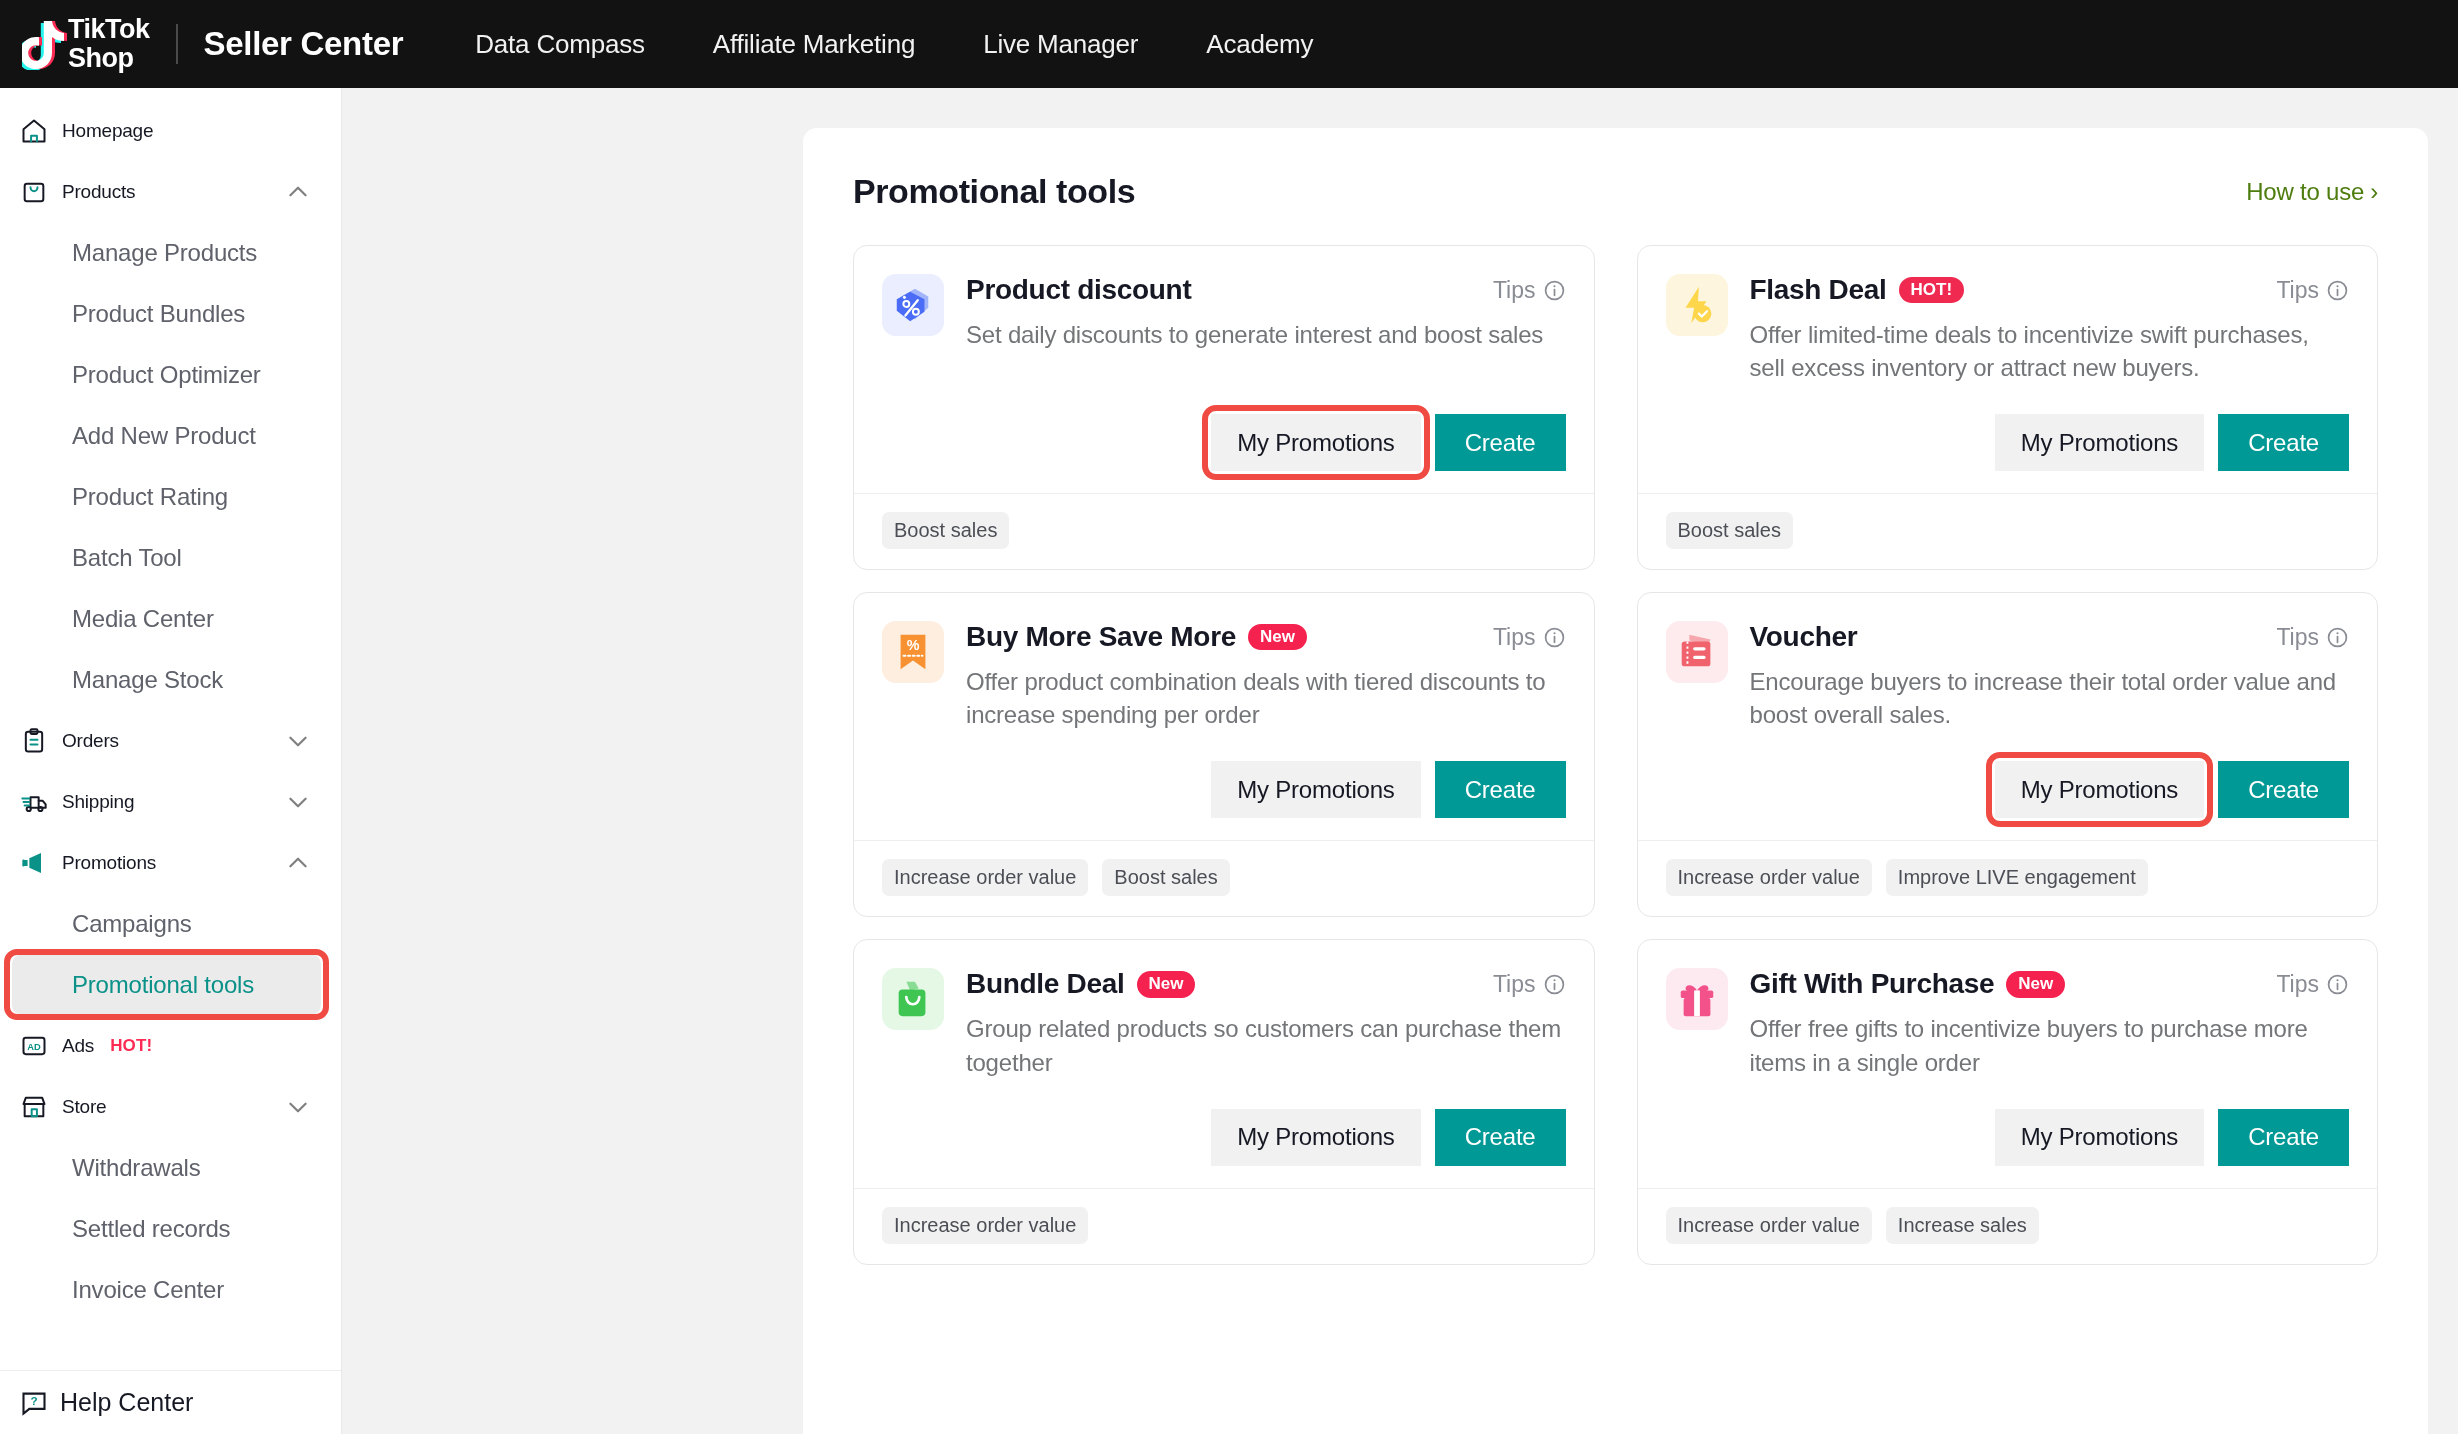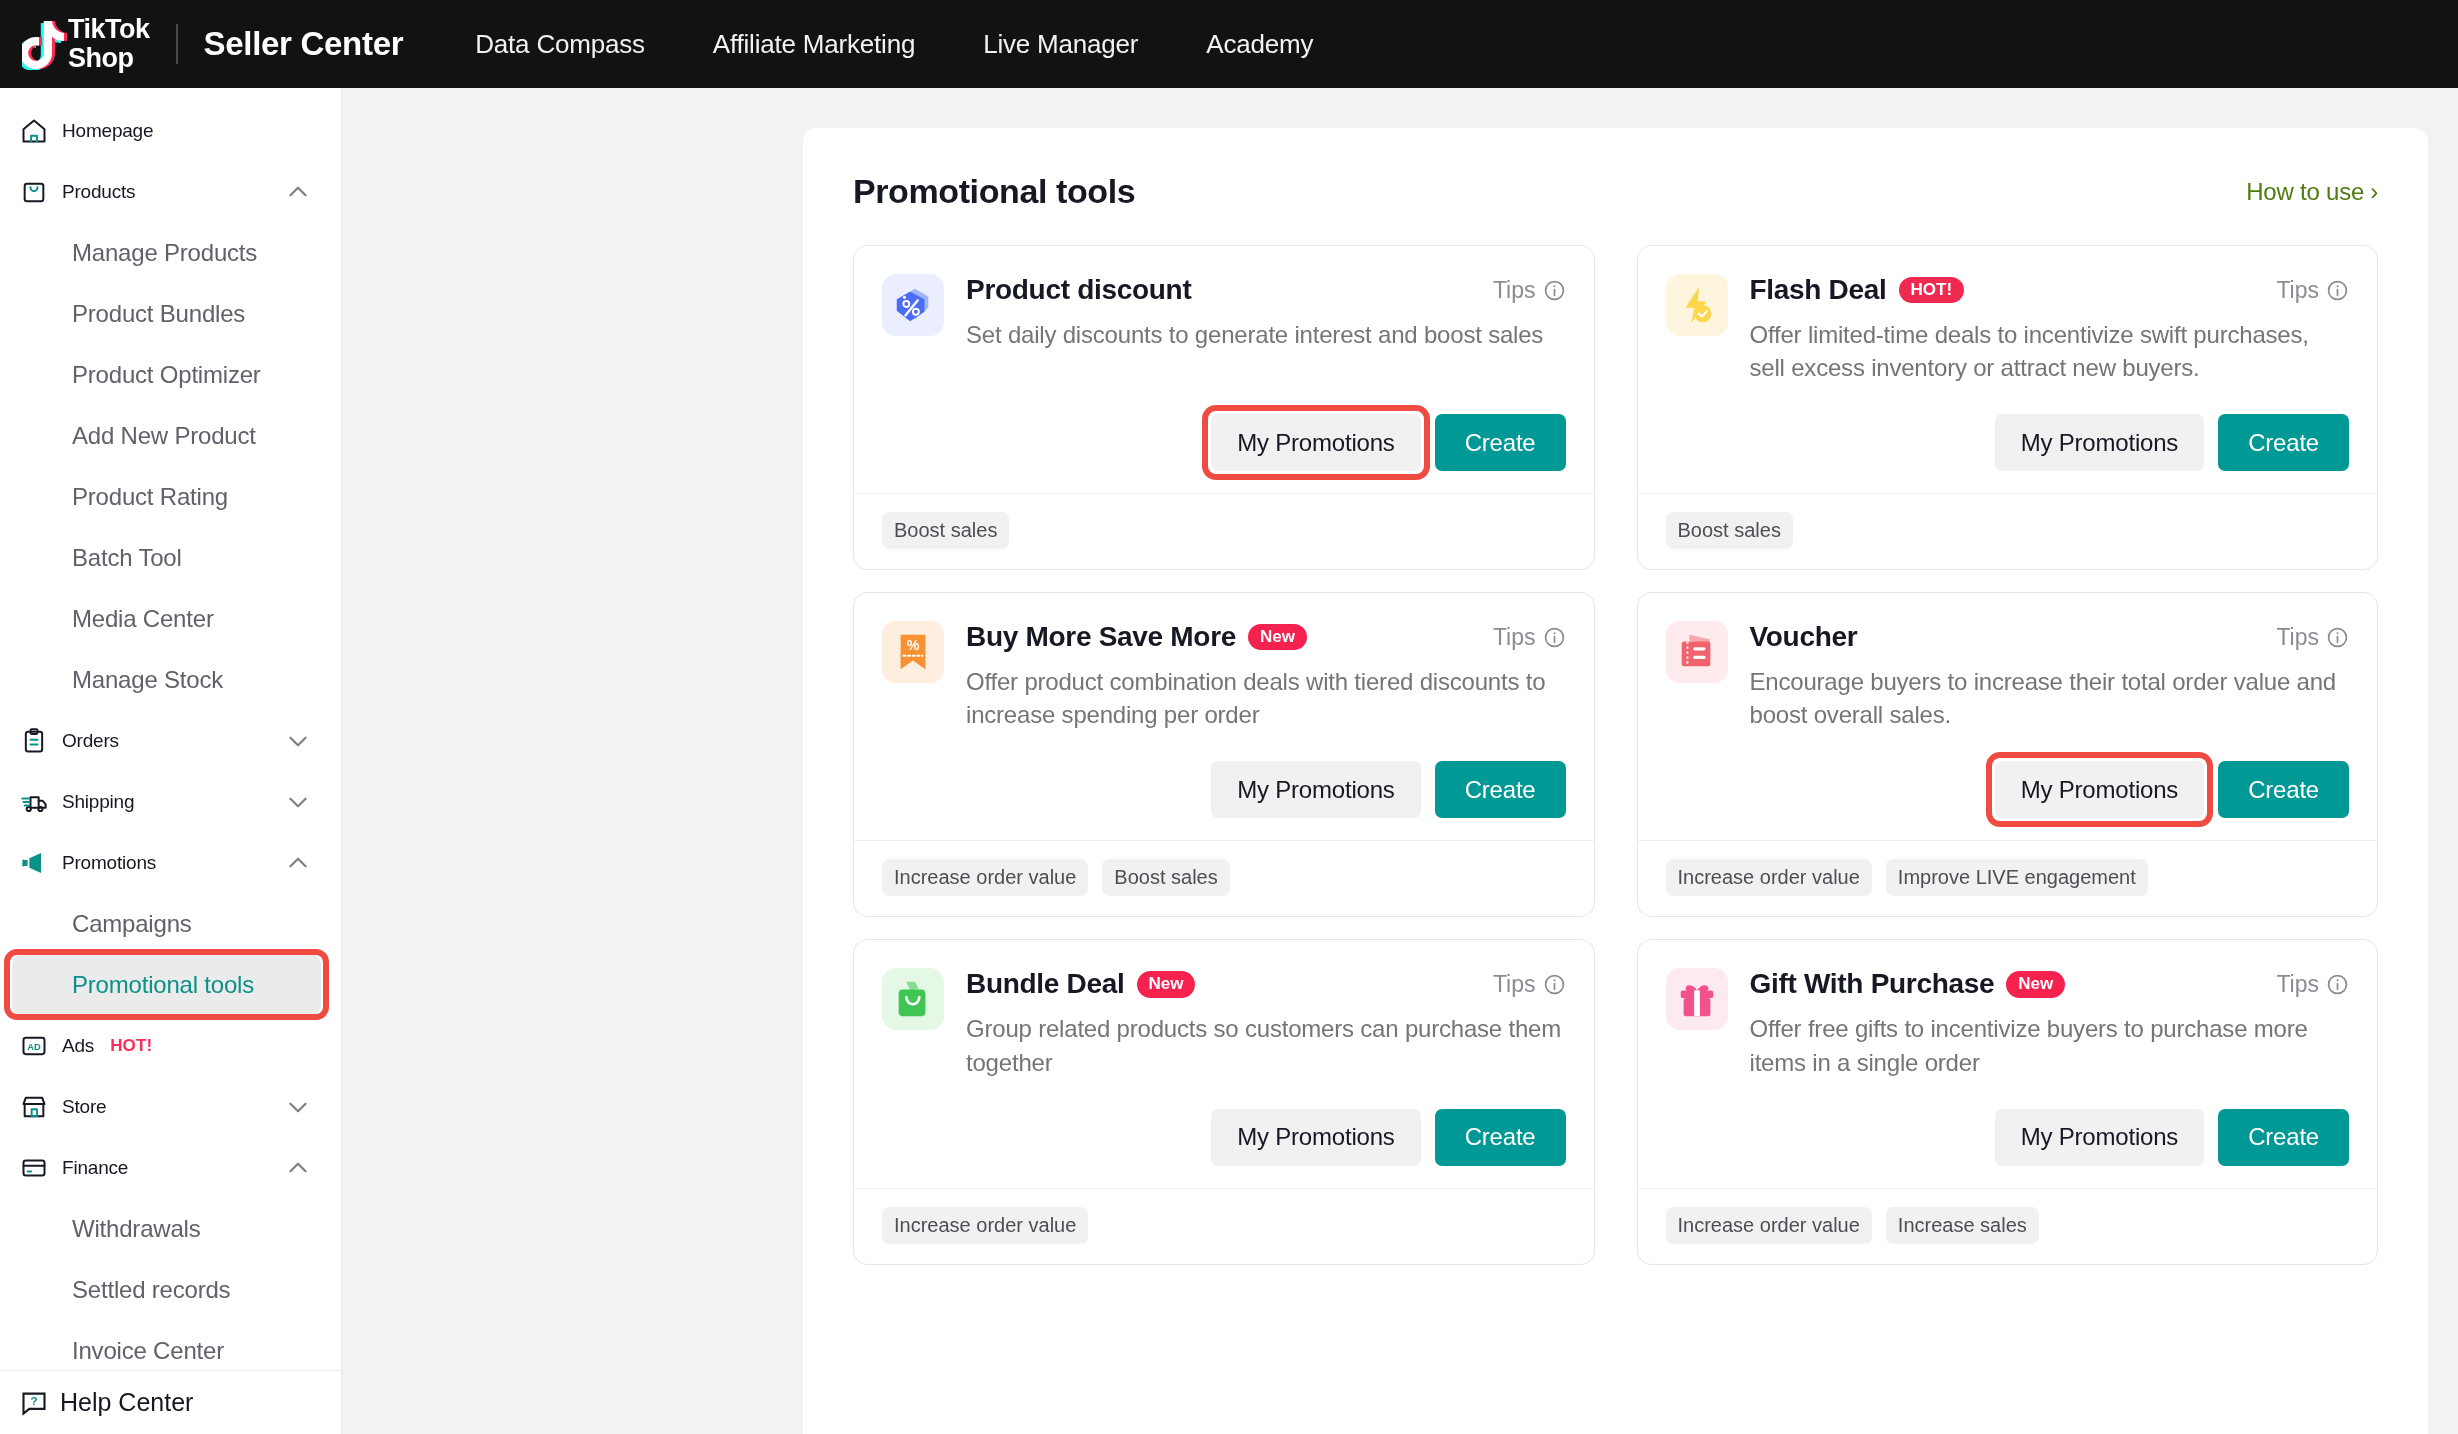--- a/index.html
+++ b/index.html
@@ -97,21 +97,21 @@
   }
   .badge.hot { background:#ef2950; }
   .badge.new { background:#f5224f; }
   .tips {
     margin-left:auto; display:flex; align-items:center; gap:7px;
     font-size:23px; color:#8a8c94; white-space:nowrap; padding-left:16px;
   }
   .card-desc { font-size:24px; color:#737578; line-height:1.38; margin-top:12px; letter-spacing:-0.2px; }
   .btn-row { display:flex; justify-content:flex-end; gap:0; margin-top:auto; padding-top:30px; }
   .btn {
-    height:57px; border-radius:7px; font-size:24px; display:flex;
+    height:57px; border-radius:0; font-size:24px; display:flex;
     align-items:center; justify-content:center; cursor:pointer;
     border:none; font-family:inherit; letter-spacing:-0.2px;
   }
   .btn-secondary { background:#f1f1f2; color:#161823; padding:0 26px; }
   .btn-primary { background:#009995; color:#fff; padding:0 30px; margin-left:14px; }
   .card-foot {
     border-top:1px solid #eeeef0; padding:18px 28px 20px 28px;
     display:flex; gap:14px; flex-wrap:wrap;
   }
   .tag {
@@ -265,34 +265,20 @@
             <path d="M3 9.5 5 4h14l2 5.5z"></path>
             <rect x="10" y="14" width="4.5" height="6" stroke="#0a9188"></rect>
           </svg>
         </span>
          <span class="lbl">Store</span>
 
          <svg class="chev" viewBox="0 0 24 24" fill="none" stroke="#555" stroke-width="2" stroke-linecap="round" stroke-linejoin="round">
           <path d="M5 9l7 7 7-7"></path>
         </svg>
        </div>
-      <div class="nav-row">
-         <span class="ic">
-          <svg width="28" height="28" viewBox="0 0 24 24" stroke="#161823" stroke-width="1.7" fill="none" stroke-linecap="round" stroke-linejoin="round">
-            <rect x="3" y="5.5" width="18" height="13" rx="2"></rect>
-            <path d="M3 10h18"></path>
-            <path d="M6.5 15h3" stroke="#0a9188"></path>
-          </svg>
-        </span>
-         <span class="lbl">Finance</span>
-
-         <svg class="chev" viewBox="0 0 24 24" fill="none" stroke="#555" stroke-width="2" stroke-linecap="round" stroke-linejoin="round">
-          <path d="M5 15l7-7 7 7"></path>
-        </svg>
-       </div>
       <div class="sub-row">
          <span class="lbl">Withdrawals</span>
        </div>
       <div class="sub-row">
          <span class="lbl">Settled records</span>
        </div>
       <div class="sub-row">
          <span class="lbl">Invoice Center</span>
        </div>
     </div>

